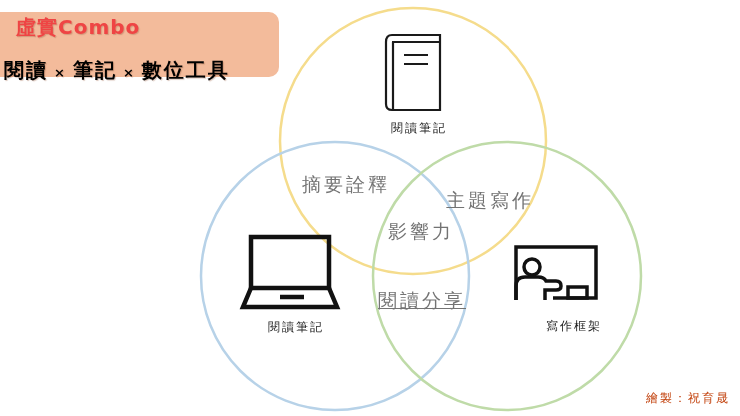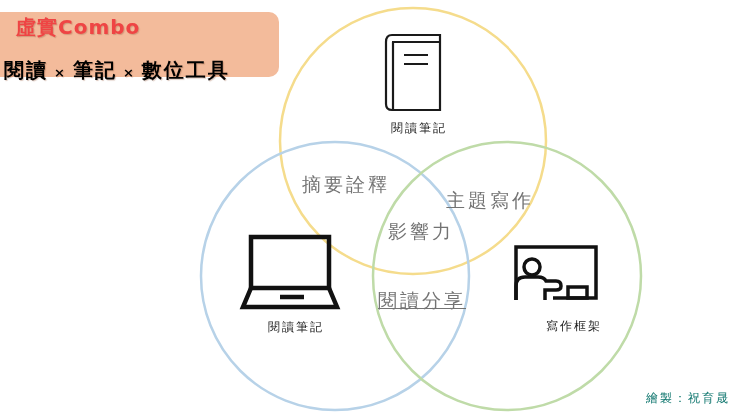--- a/index.html
+++ b/index.html
@@ -8,21 +8,21 @@
   .banner { position:absolute; left:-12px; top:12px; width:291px; height:65px; background:#F3BB9B;
             border-radius:10px; }
   .banner-title { position:absolute; left:16px; top:14px; color:#ef4444; font-size:20px; font-weight:bold;
                   letter-spacing:1px; text-shadow:1px 1px 1px rgba(150,90,60,0.35); white-space:nowrap; }
   .banner-sub { position:absolute; left:4px; top:57px; color:#000000; font-size:20px; font-weight:bold;
                 letter-spacing:2px; text-shadow:1px 1px 1px rgba(150,90,60,0.35); white-space:nowrap; }
   .banner-sub .x { font-size:13px; margin:0 6px; }
   svg.venn { position:absolute; left:0; top:0; }
   .label { position:absolute; font-size:12px; color:#222; letter-spacing:2px; white-space:nowrap; }
   .region { position:absolute; font-size:19px; color:#737373; letter-spacing:3px; white-space:nowrap; }
-  .credit { position:absolute; right:10px; top:390px; font-size:12px; color:#0f766e; letter-spacing:2px; }
+  .credit { position:absolute; right:10px; top:390px; font-size:12px; color:#c2410c; letter-spacing:2px; }
 </style>
 </head>
 <body>
 
 <div class="banner"></div>
 <div class="banner-title">虛實Combo</div>
 <div class="banner-sub">
   <span>閱讀</span><span class="x">×</span><span>筆記</span><span class="x">×</span><span>數位工具</span>
 </div>
 

